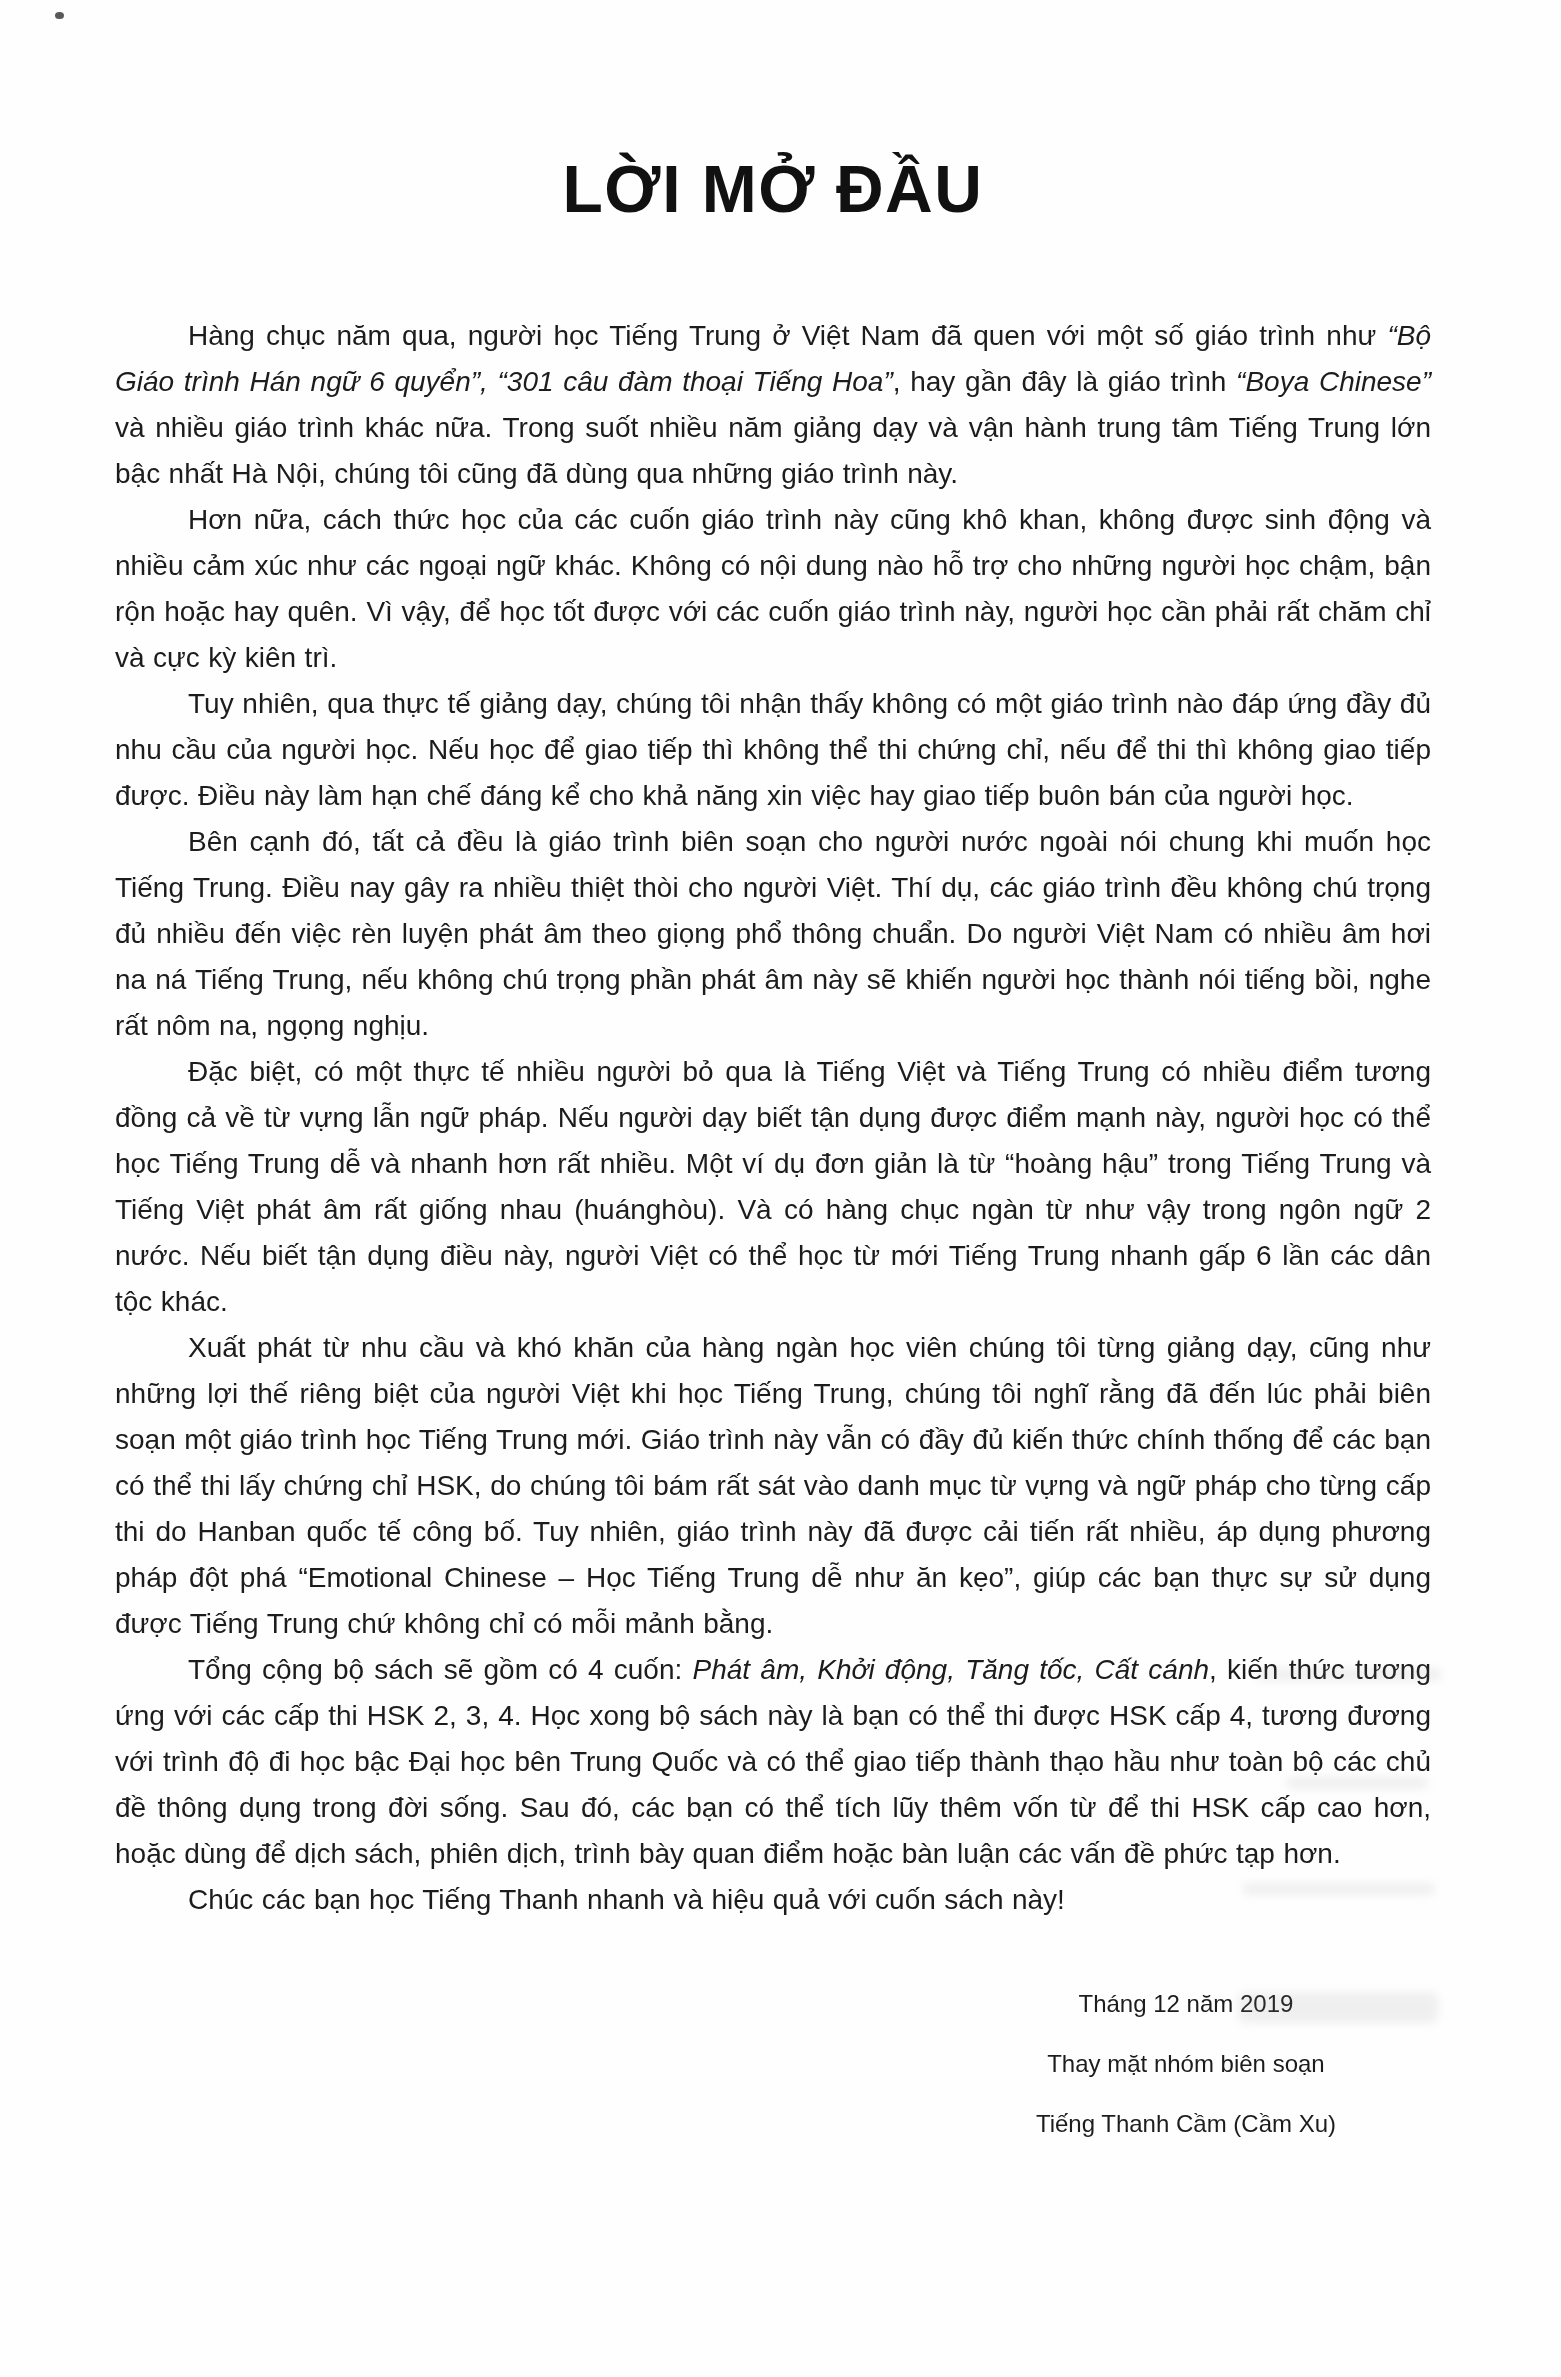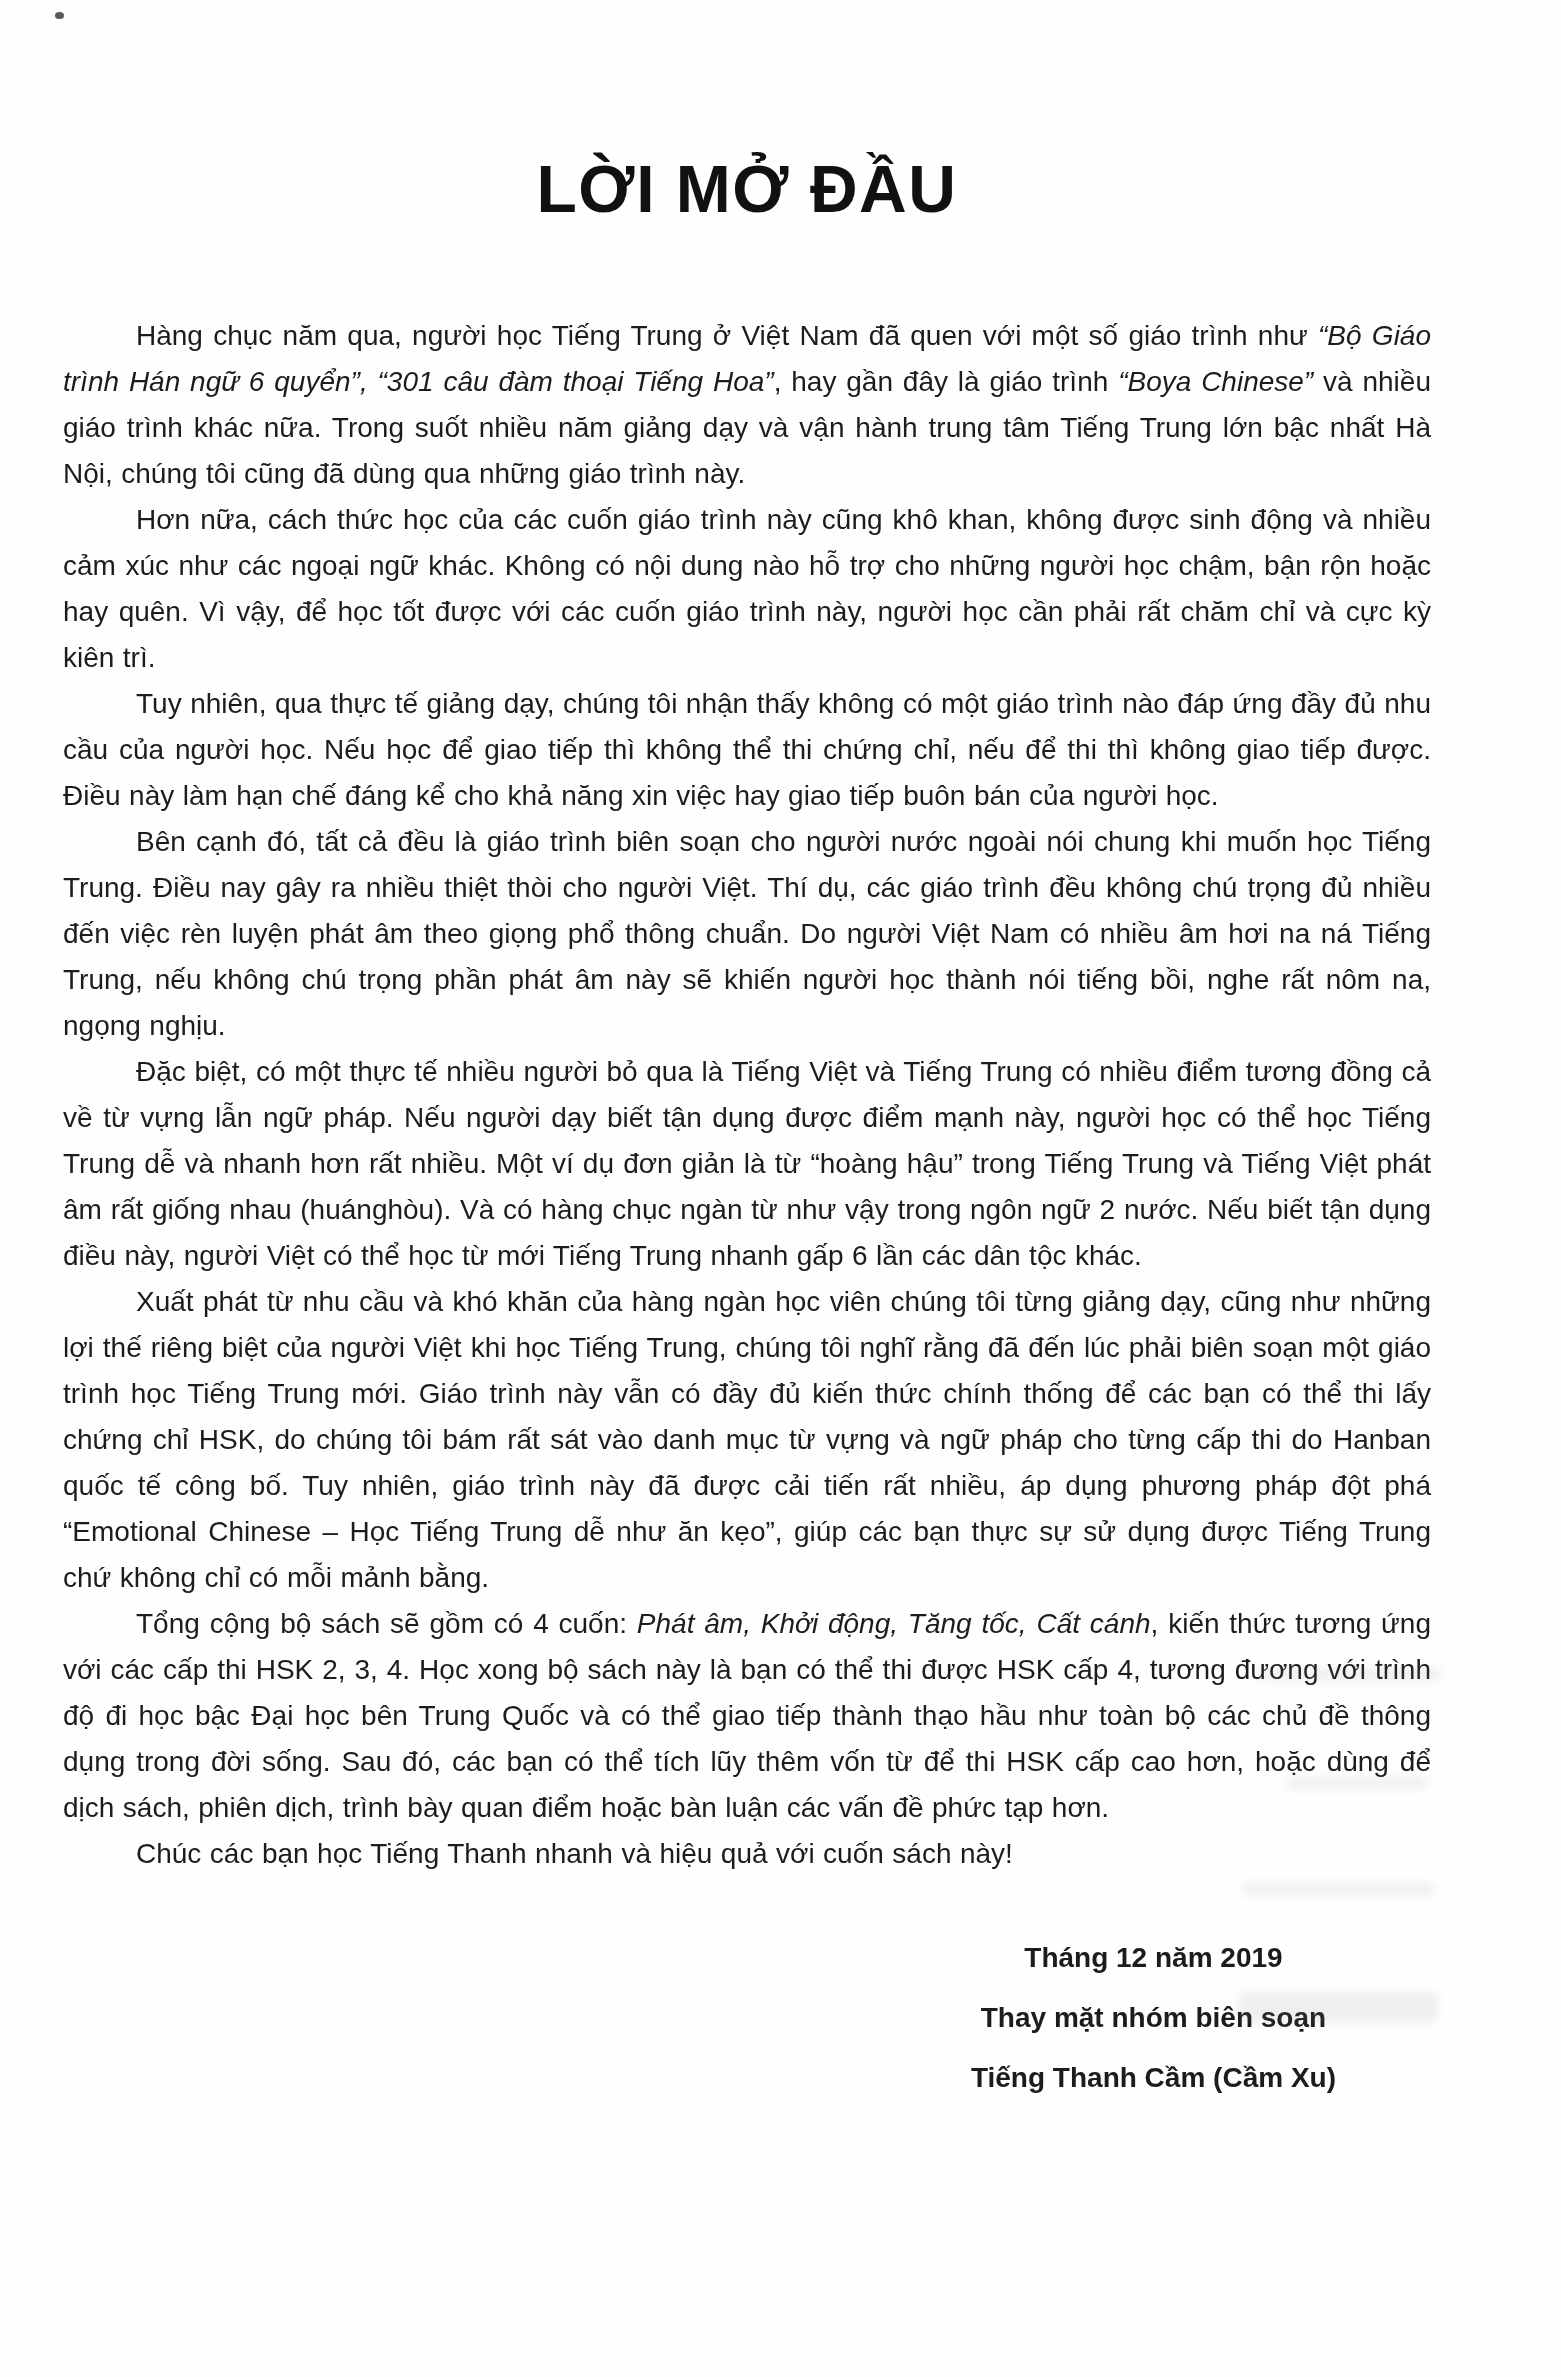--- a/index.html
+++ b/index.html
@@ -13,21 +13,21 @@
     position: relative;
     overflow: hidden;
     font-family: "Liberation Sans", "DejaVu Sans", sans-serif;
     color: #1c1c1c;
   }
   .page {
     position: relative;
     box-sizing: border-box;
     width: 1562px;
     height: 2377px;
-    padding: 153px 131px 0 63px;
+    padding: 153px 131px 0 115px;
     background: #fefefe;
   }
   .page-title {
     margin: 0 0 87px 0;
     text-align: center;
     font-size: 66px;
     line-height: 1.1;
     font-weight: bold;
     letter-spacing: 1.5px;
     color: #111111;
@@ -40,23 +40,22 @@
     text-indent: 73px;
     word-spacing: 0.7px;
   }
   .seg-normal { font-style: normal; font-weight: normal; }
   .seg-italic { font-style: italic; font-weight: normal; }
   .seg-bold-italic { font-style: italic; font-weight: normal; }
   .signature {
     width: fit-content;
     margin: 51px 95px 0 auto;
     text-align: center;
-    font-size: 28px;
+    font-size: 24px;
     line-height: 60px;
-    font-weight: bold;
   }
   .signature div { white-space: nowrap; }
   
   .artifact {
     position: absolute;
     background: #8a8a8a;
     opacity: 0.12;
     filter: blur(4.4px);
     border-radius: 7.3px;
     pointer-events: none;

